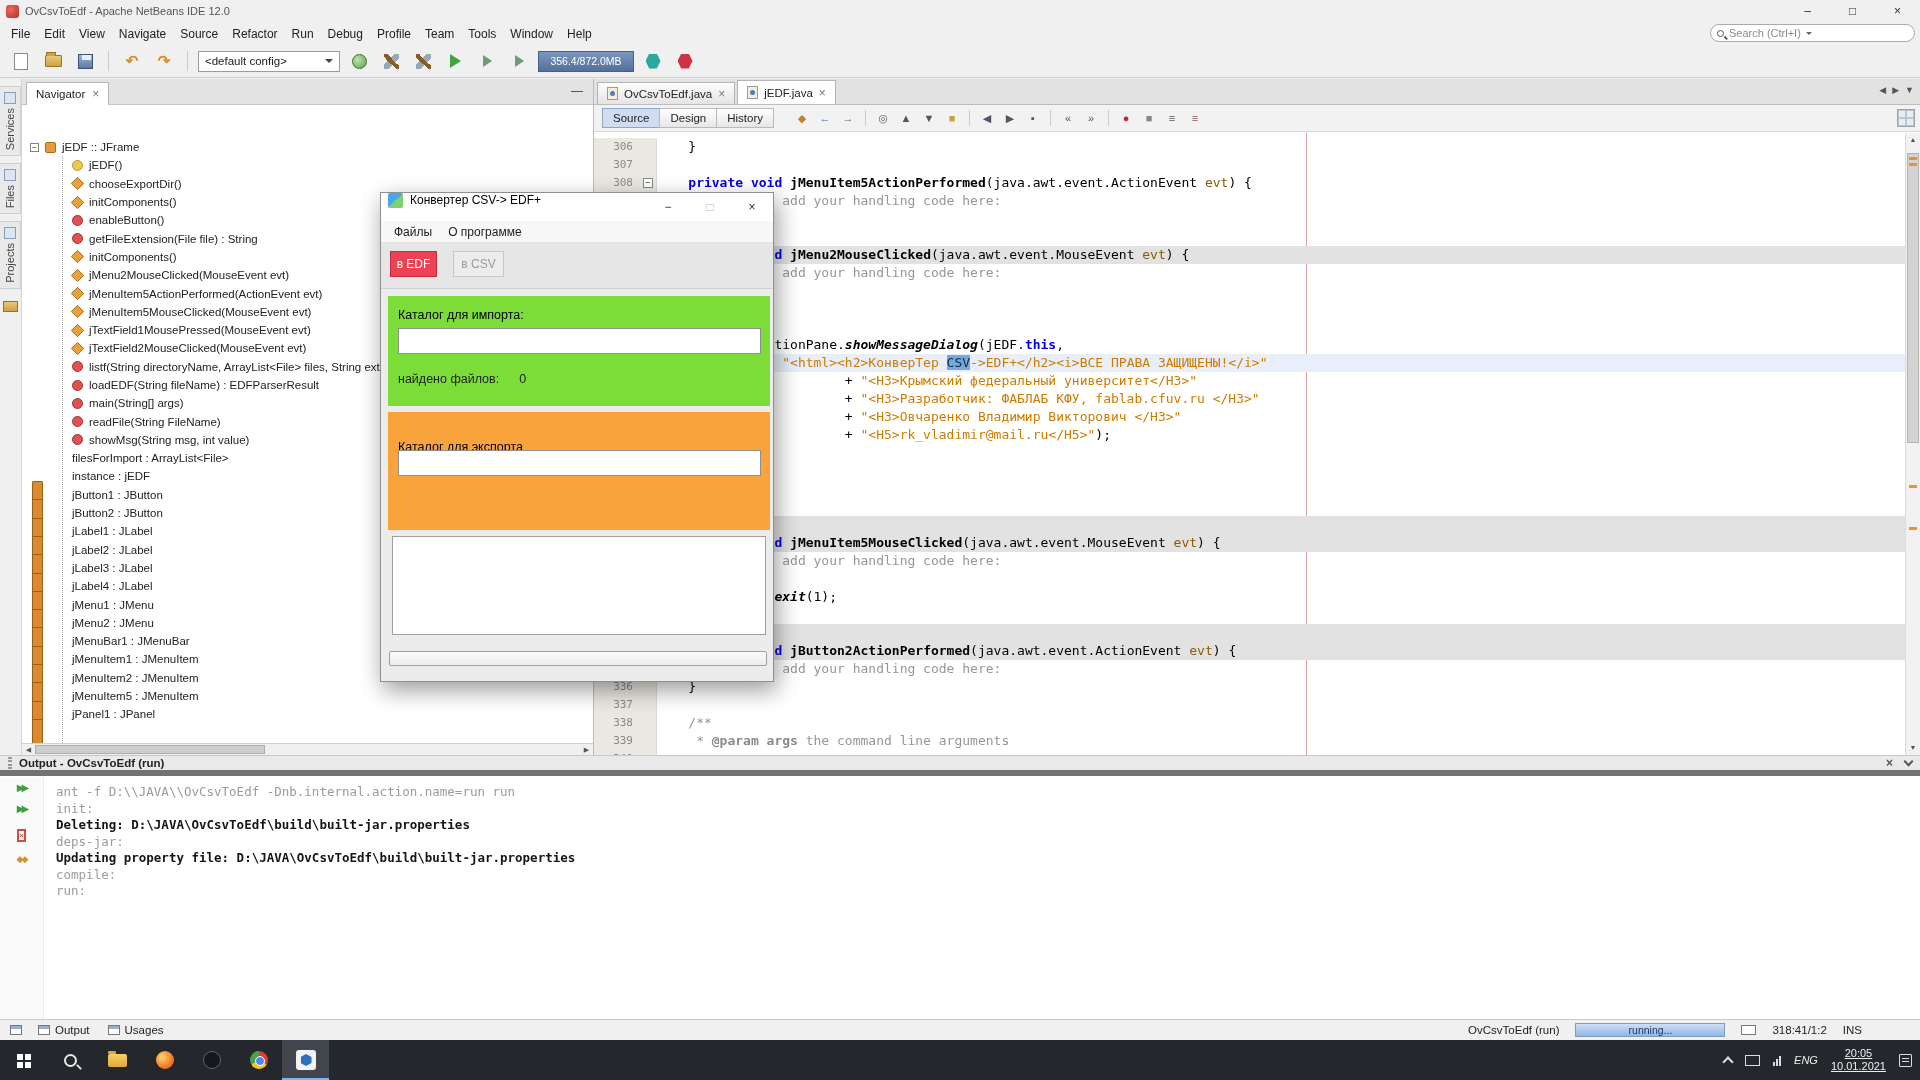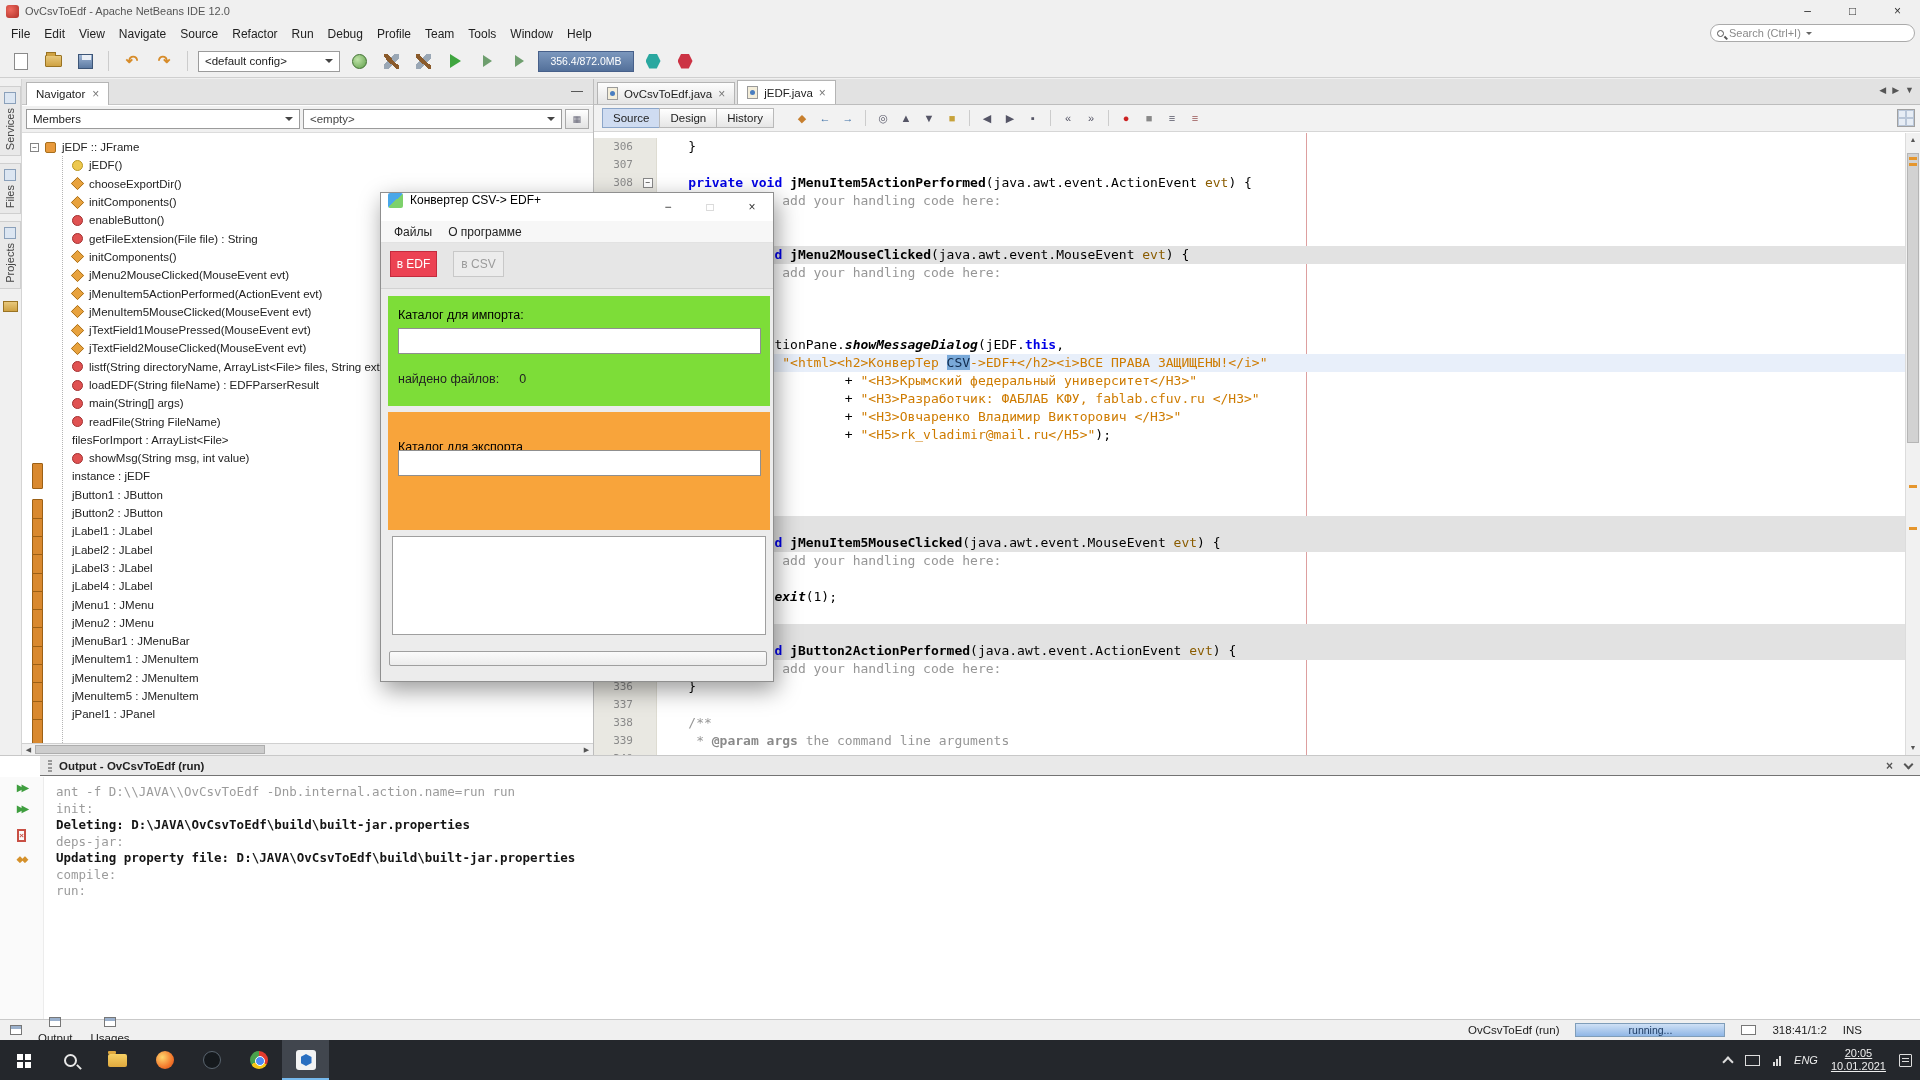--- a/index.html
+++ b/index.html
@@ -131,42 +131,42 @@
   .tk-x{color:#102a4d;background:#79a9d9;}
   .tk-c{color:#969696;}
   .tk-cb{color:#8a8a8a;font-weight:bold;}
   .ed-vscroll{position:absolute;right:0;top:0;bottom:0;width:15px;background:#f1f1f1;border-left:1px solid #dcdcdc;}
   .vs-arrow{position:absolute;left:0;right:0;height:14px;font-size:7px;color:#555;text-align:center;line-height:14px;}
   .vs-thumb{position:absolute;left:1px;right:1px;top:20px;height:290px;background:#d2d2d2;border:1px solid #b5b5b5;}
   .stripe-tick{position:absolute;right:3px;width:8px;height:3px;background:#e5962d;}
 
   
   .output{position:absolute;left:0;top:755px;width:1920px;height:264px;background:#fff;border-top:1px solid #c8c8c8;}
-  .out-header{position:absolute;left:0;top:0;right:0;height:20px;background:#e9e9e9;border-bottom:1px solid #737373;
-              display:flex;align-items:center;gap:7px;padding:0 8px;font-size:11.5px;font-weight:bold;color:#222;margin-left:40px;}
+  .out-header{position:absolute;left:0;top:0;right:0;height:20px;background:#e9e9e9;border-bottom:6px solid #737373;
+              display:flex;align-items:center;gap:7px;padding:0 8px;font-size:11.5px;font-weight:bold;color:#222;}
   .drag-dots{width:3px;height:12px;border-left:2px dotted #999;border-right:2px dotted #999;}
   .out-hdr-ctls{margin-left:auto;display:flex;gap:12px;align-items:center;color:#555;font-size:12px;}
   .chev-down{width:7px;height:7px;border-right:2px solid #555;border-bottom:2px solid #555;transform:rotate(45deg);margin-top:-3px;}
   .out-body{position:absolute;left:0;top:21px;right:0;bottom:0;background:#fff;}
   .out-rail{position:absolute;left:0;top:0;bottom:0;width:44px;background:#fafafa;border-right:1px solid #ececec;}
   .out-icon{width:22px;height:16px;margin:5px auto 4px auto;text-align:center;}
   .oi-rerun{color:#3f9e3f;font-size:10px;letter-spacing:-3px;}
   .oi-stop{width:13px;height:13px;border:2px solid #c84f44;margin:0 auto;color:#c84f44;font-size:8px;line-height:9px;font-weight:bold;}
   .oi-ant{color:#d5912b;font-size:9px;letter-spacing:-2px;margin-top:14px;}
   .out-text{position:absolute;left:56px;top:7px;right:10px;font-family:"DejaVu Sans Mono",monospace;
             font-size:12.5px;line-height:16.5px;white-space:pre;}
   .out-line.dim{color:#9b9b9b;}
   .out-line.strong{color:#151515;font-weight:bold;}
 
   
   .statusbar{position:absolute;left:0;top:1019px;width:1920px;height:21px;background:#f0f0f0;border-top:1px solid #c9c9c9;
              display:flex;align-items:center;padding:0 10px;gap:10px;font-size:11.5px;}
   .mini-win-icon{width:12px;height:10px;border:1px solid #777;background:#fff;position:relative;display:inline-block;}
   .mini-win-icon::before{content:"";position:absolute;left:0;top:0;right:0;height:3px;background:#9ab0cc;}
-  .status-tab{display:flex;align-items:center;gap:5px;padding:1px 6px;flex-direction:column;}
+  .status-tab{display:flex;align-items:center;gap:5px;padding:1px 6px;}
   .status-right{margin-left:auto;display:flex;align-items:center;gap:16px;padding-right:48px;}
   .progress{width:150px;height:14px;border:1px solid #7f9db9;background:linear-gradient(#cfe0f5,#8fb6e6);
             font-size:10.5px;color:#17355e;display:flex;align-items:center;justify-content:center;}
   .kbd-icon{width:15px;height:10px;border:1px solid #777;background:#fff;}
 
   
   .taskbar{position:absolute;left:0;top:1040px;width:1920px;height:40px;background:#24272c;display:flex;align-items:stretch;color:#eee;}
   .tb-apps{display:flex;align-items:stretch;}
   .tb-app{width:47px;display:flex;align-items:center;justify-content:center;}
   .tb-app.active{background:#41464e;box-shadow:inset 0 -2px 0 #76b9ed;}
@@ -324,31 +324,20 @@
     </div>
 
   <div class="navigator">
     <div class="nav-tabrow">
       <span class="nav-tab">
         <span>Navigator</span>
         <span class="tab-x">×</span>
       </span>
       <span class="nav-min">—</span>
     </div>
-    <div class="nav-filters">
-      <span class="combo members">
-        <span>Members</span>
-        <span class="cmb-arrow" style="margin-left:auto;"></span>
-      </span>
-      <span class="combo scope">
-        <span>&lt;empty&gt;</span>
-        <span class="cmb-arrow" style="margin-left:auto;"></span>
-      </span>
-      <span class="grid-btn">▦</span>
-    </div>
     <div class="nav-tree">
       <div class="tree-guide"></div>
     <div class="tree-row root">
           <span class="expander">−</span>
           <span class="node-icon class"></span>
           <span class="tree-label">jEDF :: JFrame</span>
         </div>
         <div class="tree-row child">
           <span class="node-icon constructor"></span>
           <span class="tree-label">jEDF()</span>
@@ -403,26 +392,26 @@
         </div>
         <div class="tree-row child">
           <span class="node-icon private-method"></span>
           <span class="tree-label">main(String[] args)</span>
         </div>
         <div class="tree-row child">
           <span class="node-icon private-method"></span>
           <span class="tree-label">readFile(String FileName)</span>
         </div>
         <div class="tree-row child">
-          <span class="node-icon field"></span>
-          <span class="tree-label">filesForImport : ArrayList&lt;File&gt;</span>
-        </div>
-        <div class="tree-row child">
           <span class="node-icon private-method"></span>
           <span class="tree-label">showMsg(String msg, int value)</span>
+        </div>
+        <div class="tree-row child">
+          <span class="node-icon field"></span>
+          <span class="tree-label">filesForImport : ArrayList&lt;File&gt;</span>
         </div>
         <div class="tree-row child">
           <span class="node-icon field"></span>
           <span class="tree-label">instance : jEDF</span>
         </div>
         <div class="tree-row child">
           <span class="node-icon field"></span>
           <span class="tree-label">jButton1 : JButton</span>
         </div>
         <div class="tree-row child">

